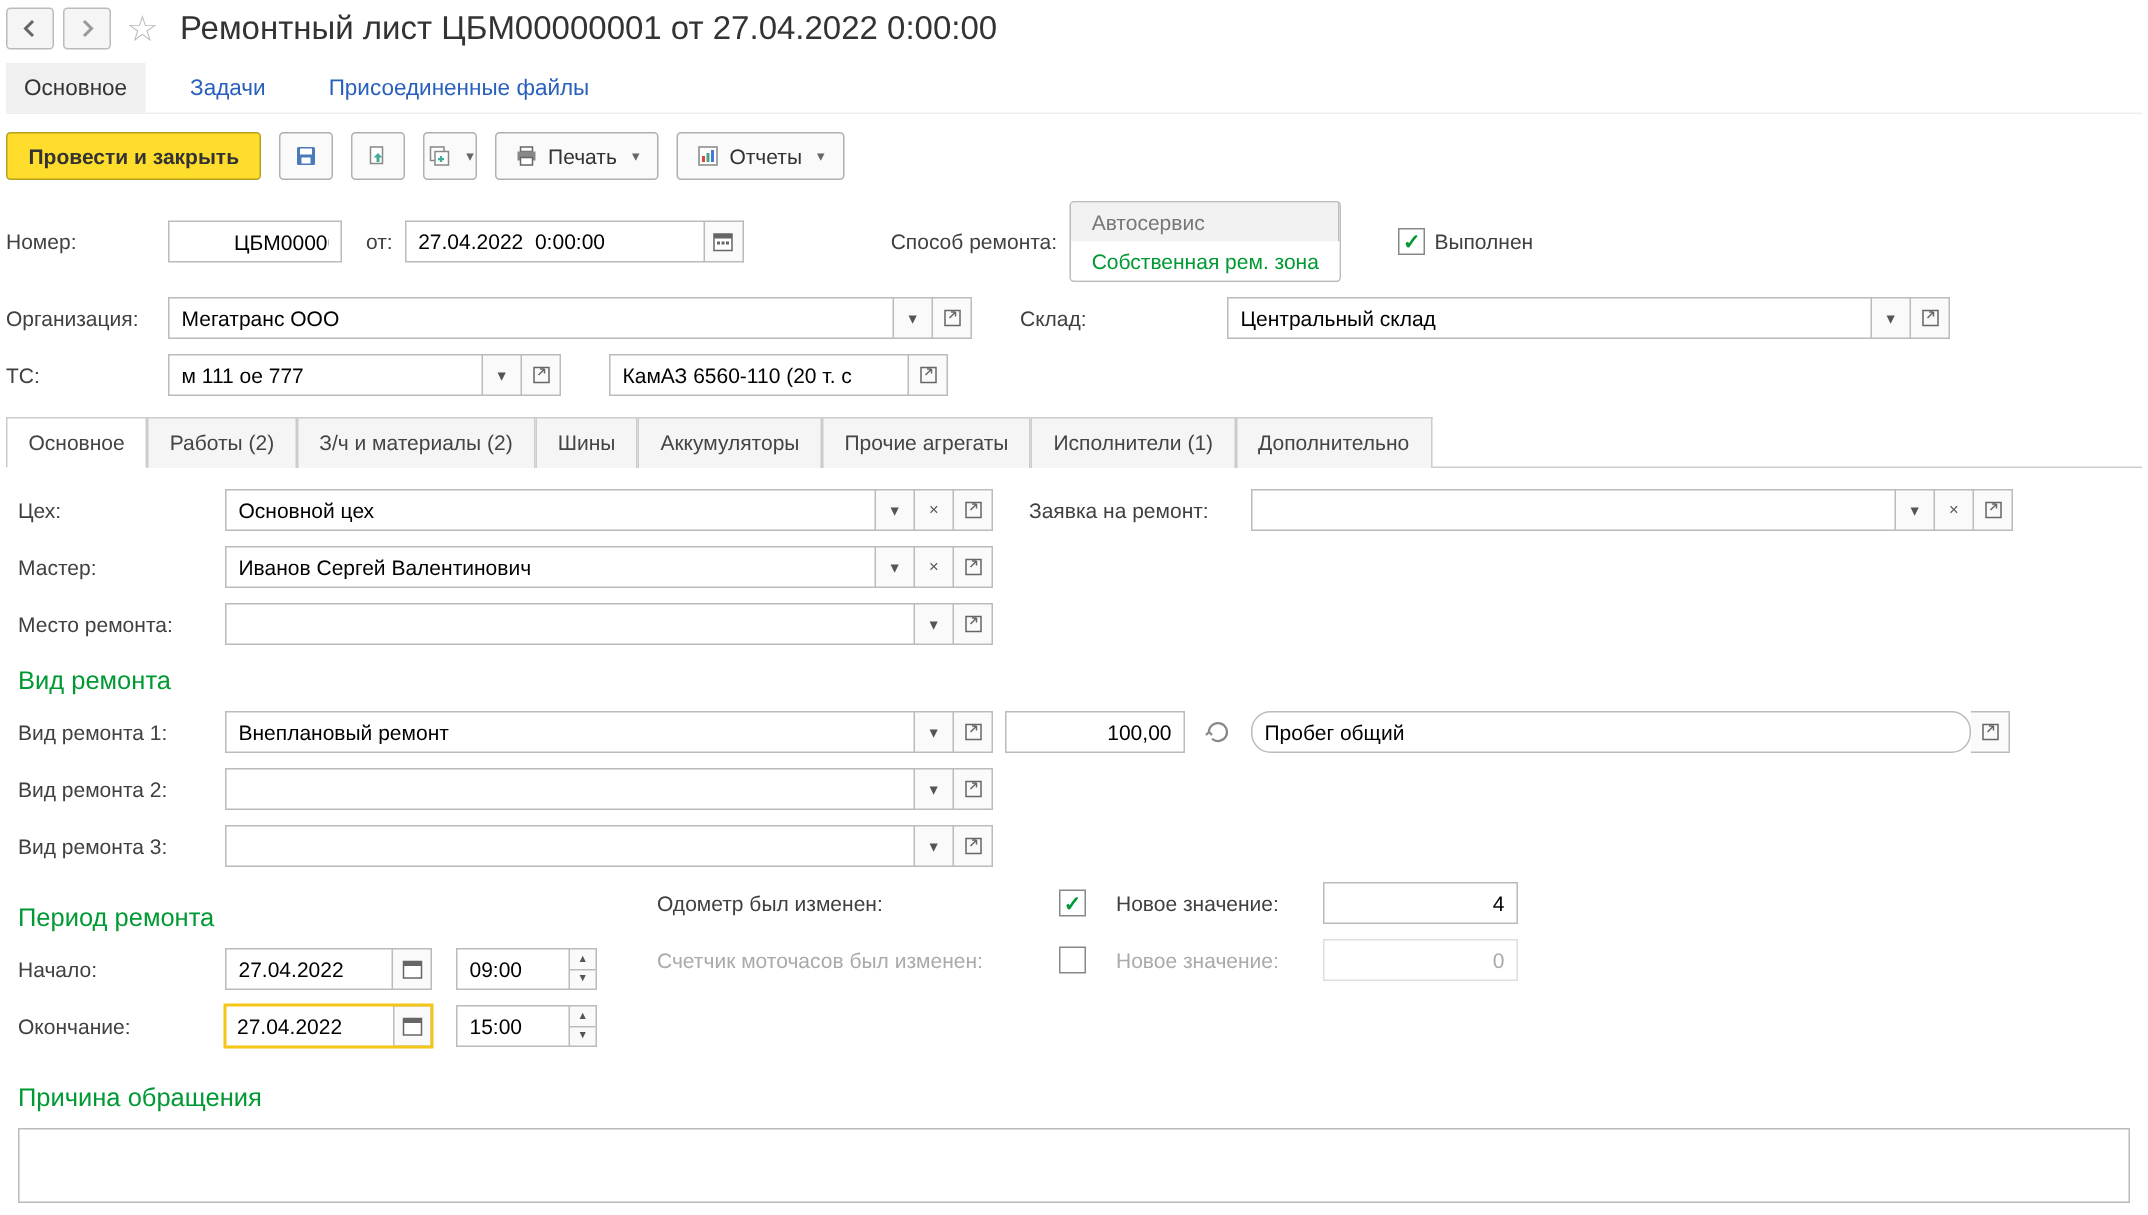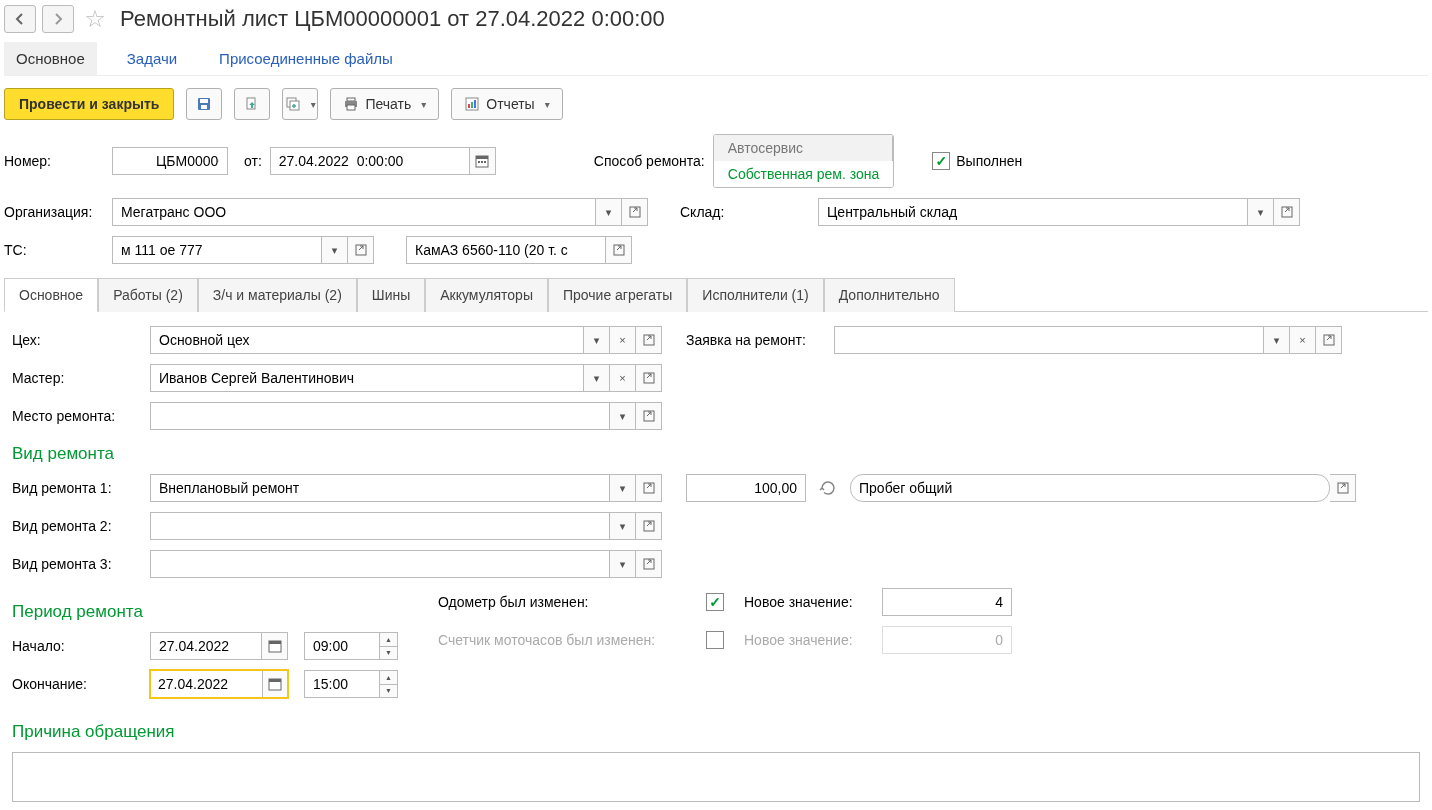--- a/index.html
+++ b/index.html
@@ -18,21 +18,21 @@
 
   
   .toolbar { display: flex; gap: 12px; margin-bottom: 14px; align-items: flex-end; }
   .btn { height: 32px; border: 1px solid #b0b0b0; background: #fafafa; border-radius: 3px; padding: 0 12px; display: flex; align-items: center; gap: 6px; cursor: pointer; font-size: 14px; }
   .btn-primary { background: #ffdd2d; border-color: #b8a020; font-weight: bold; padding: 0 14px; }
   .btn-icon { width: 36px; padding: 0; justify-content: center; }
   .btn .caret { font-size: 10px; color: #666; margin-left: 4px; }
 
   
   .form-row { display: flex; align-items: center; margin-bottom: 10px; gap: 8px; }
-  .label { color: #000000; font-size: 14px; }
+  .label { color: #404040; font-size: 14px; }
   .input-wrap { display: flex; align-items: stretch; }
   .text-input { height: 28px; border: 1px solid #bbb; padding: 0 8px; font-size: 14px; background: #fff; }
   .text-input.right { text-align: right; }
   .addon-btn { width: 26px; height: 28px; border: 1px solid #bbb; border-left: none; background: #fafafa; display: flex; align-items: center; justify-content: center; cursor: pointer; font-size: 11px; color: #555; }
 
   .seg-group { display: flex; border: 1px solid #bbb; border-radius: 3px; overflow: hidden; flex-direction: column; }
   .seg-btn { padding: 5px 14px; background: #f2f2f2; border-right: 1px solid #bbb; cursor: pointer; font-size: 14px; }
   .seg-btn:last-child { border-right: none; }
   .seg-btn.active { color: #009933; background: #fff; }
   .seg-btn.inactive { color: #777; }
@@ -294,21 +294,21 @@
       <input class="text-input" style="width: 460px;" value="Внеплановый ремонт">
       <div class="addon-btn">▾</div>
       <div class="addon-btn">
         <svg class="ico" viewBox="0 0 16 16">
             <rect x="3" y="3" width="10" height="10" fill="none" stroke="#666"></rect>
             <path d="M6 8l4-4M10 4v3M10 4h-3" stroke="#666" fill="none"></path>
           </svg>
       </div>
     </div>
 
-    <div class="input-wrap" style="margin-left:16px">
+    <div class="input-wrap" style="margin-left:0">
       <input class="text-input right" style="width: 120px;" value="100,00">
     </div>
     <div style="width:28px; height:28px; display:flex; align-items:center; justify-content:center; color:#888; cursor:pointer">
       <svg class="ico18" viewBox="0 0 18 18">
           <path d="M3 9a6 6 0 1 1 2 4.5M3 9l-2 2M3 9l2 2" stroke="#888" stroke-width="1.5" fill="none"></path>
         </svg>
     </div>
     <div class="input-wrap">
       <input class="text-input" style="width: 480px; border-radius: 13px;" value="Пробег общий">
       <div class="addon-btn">

